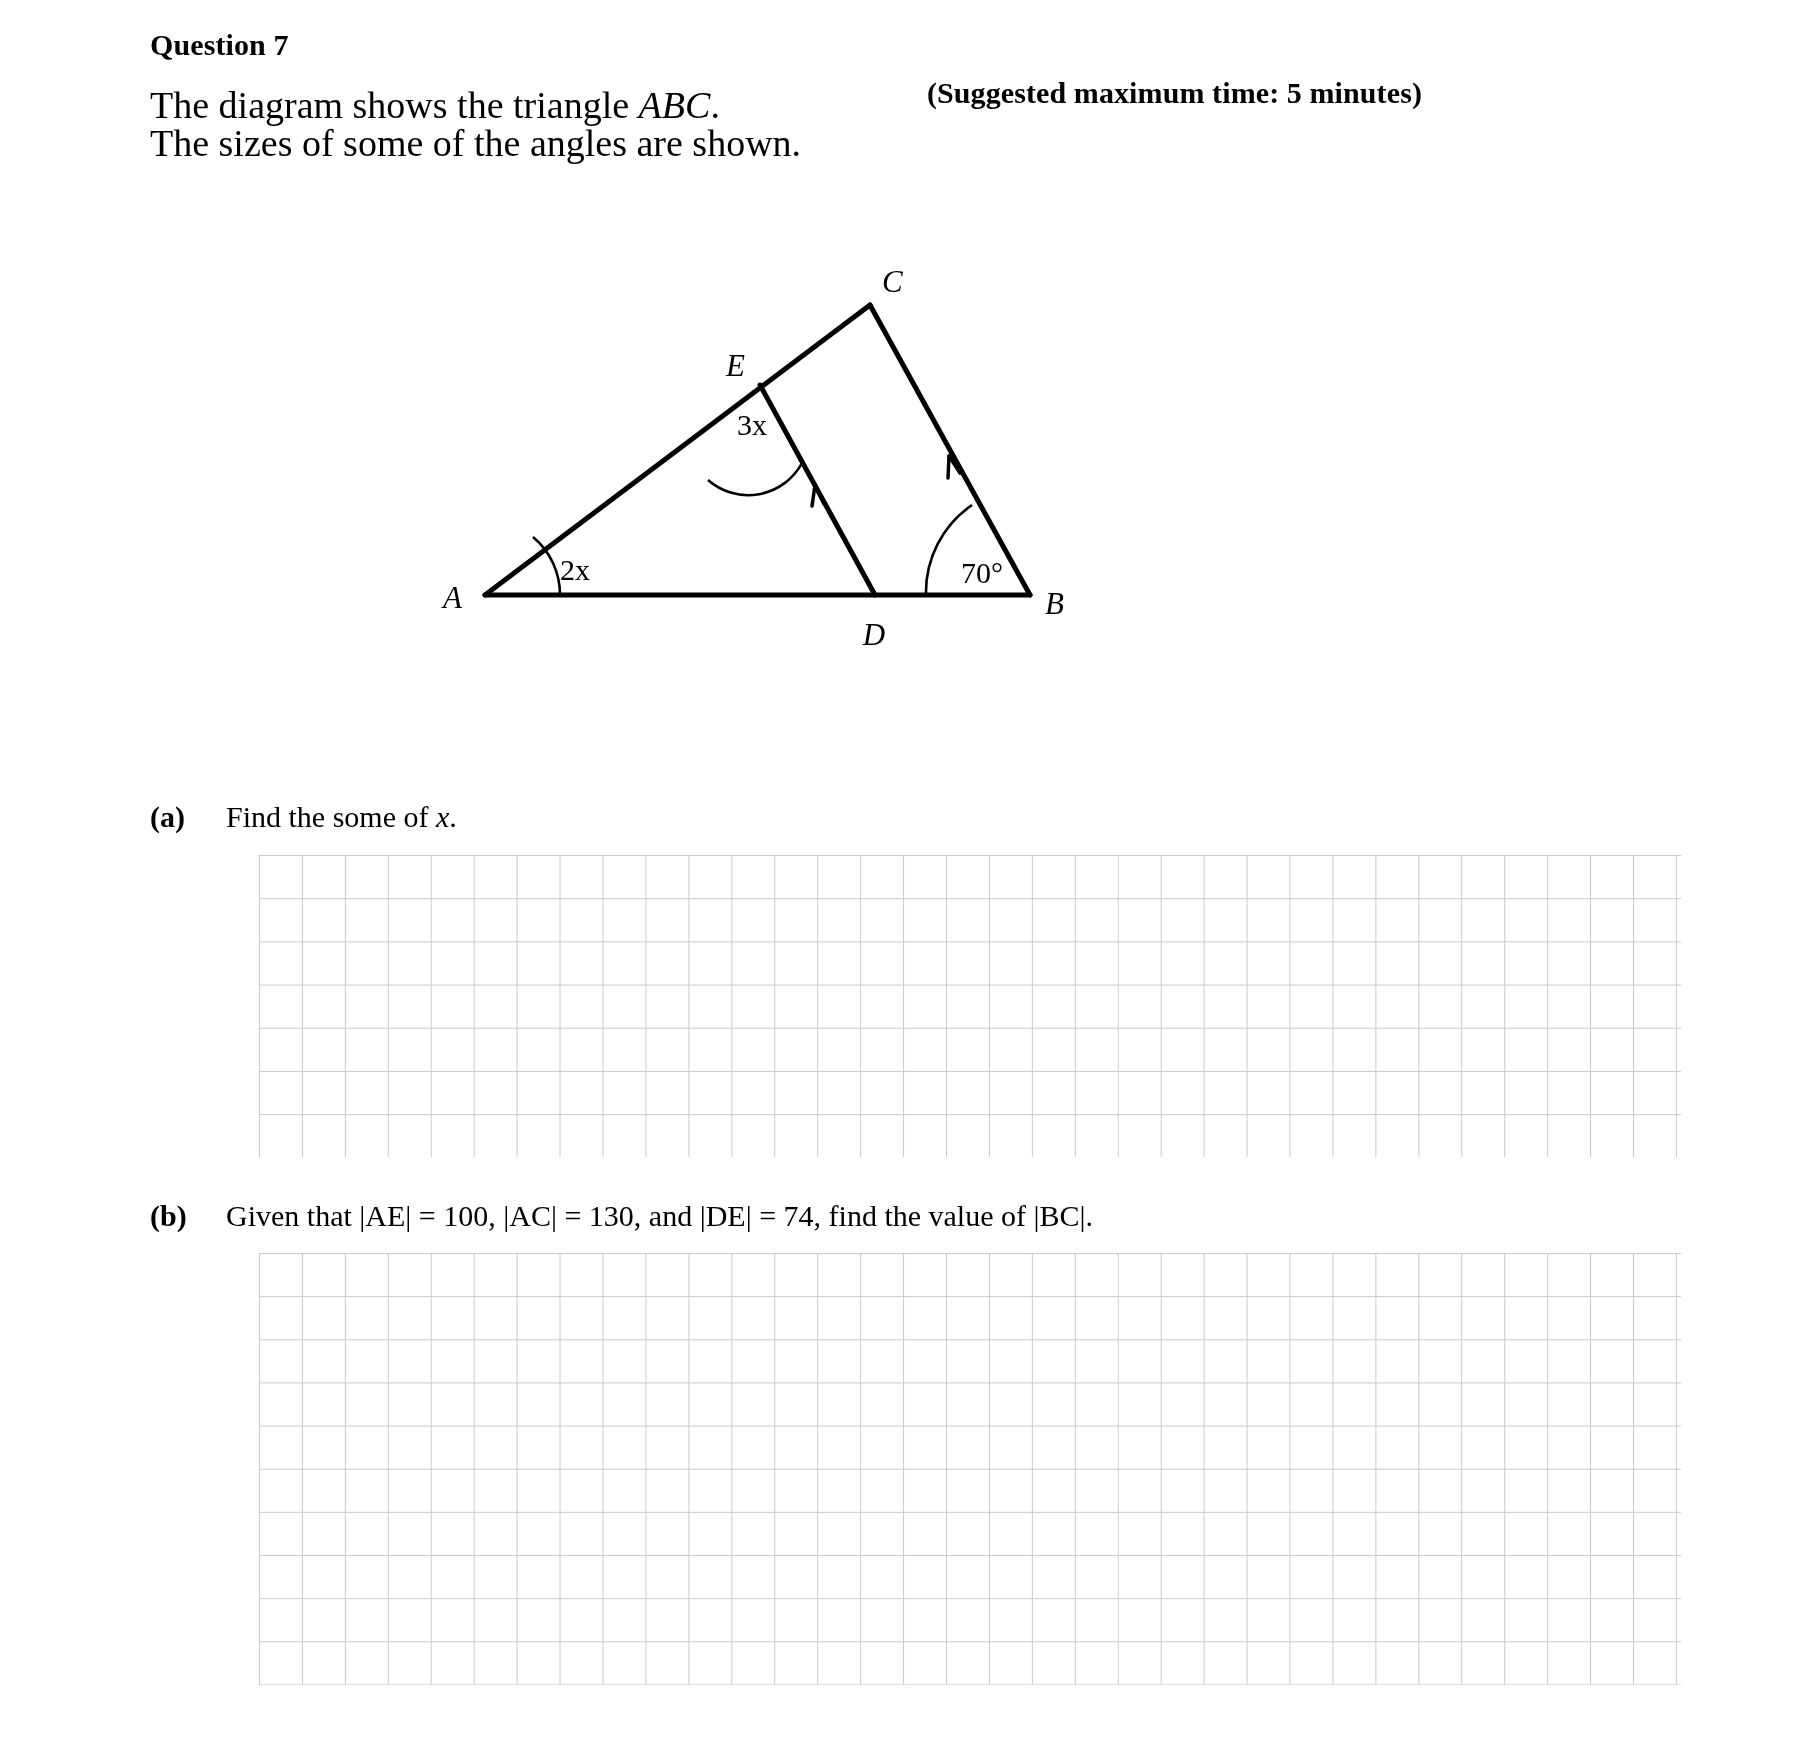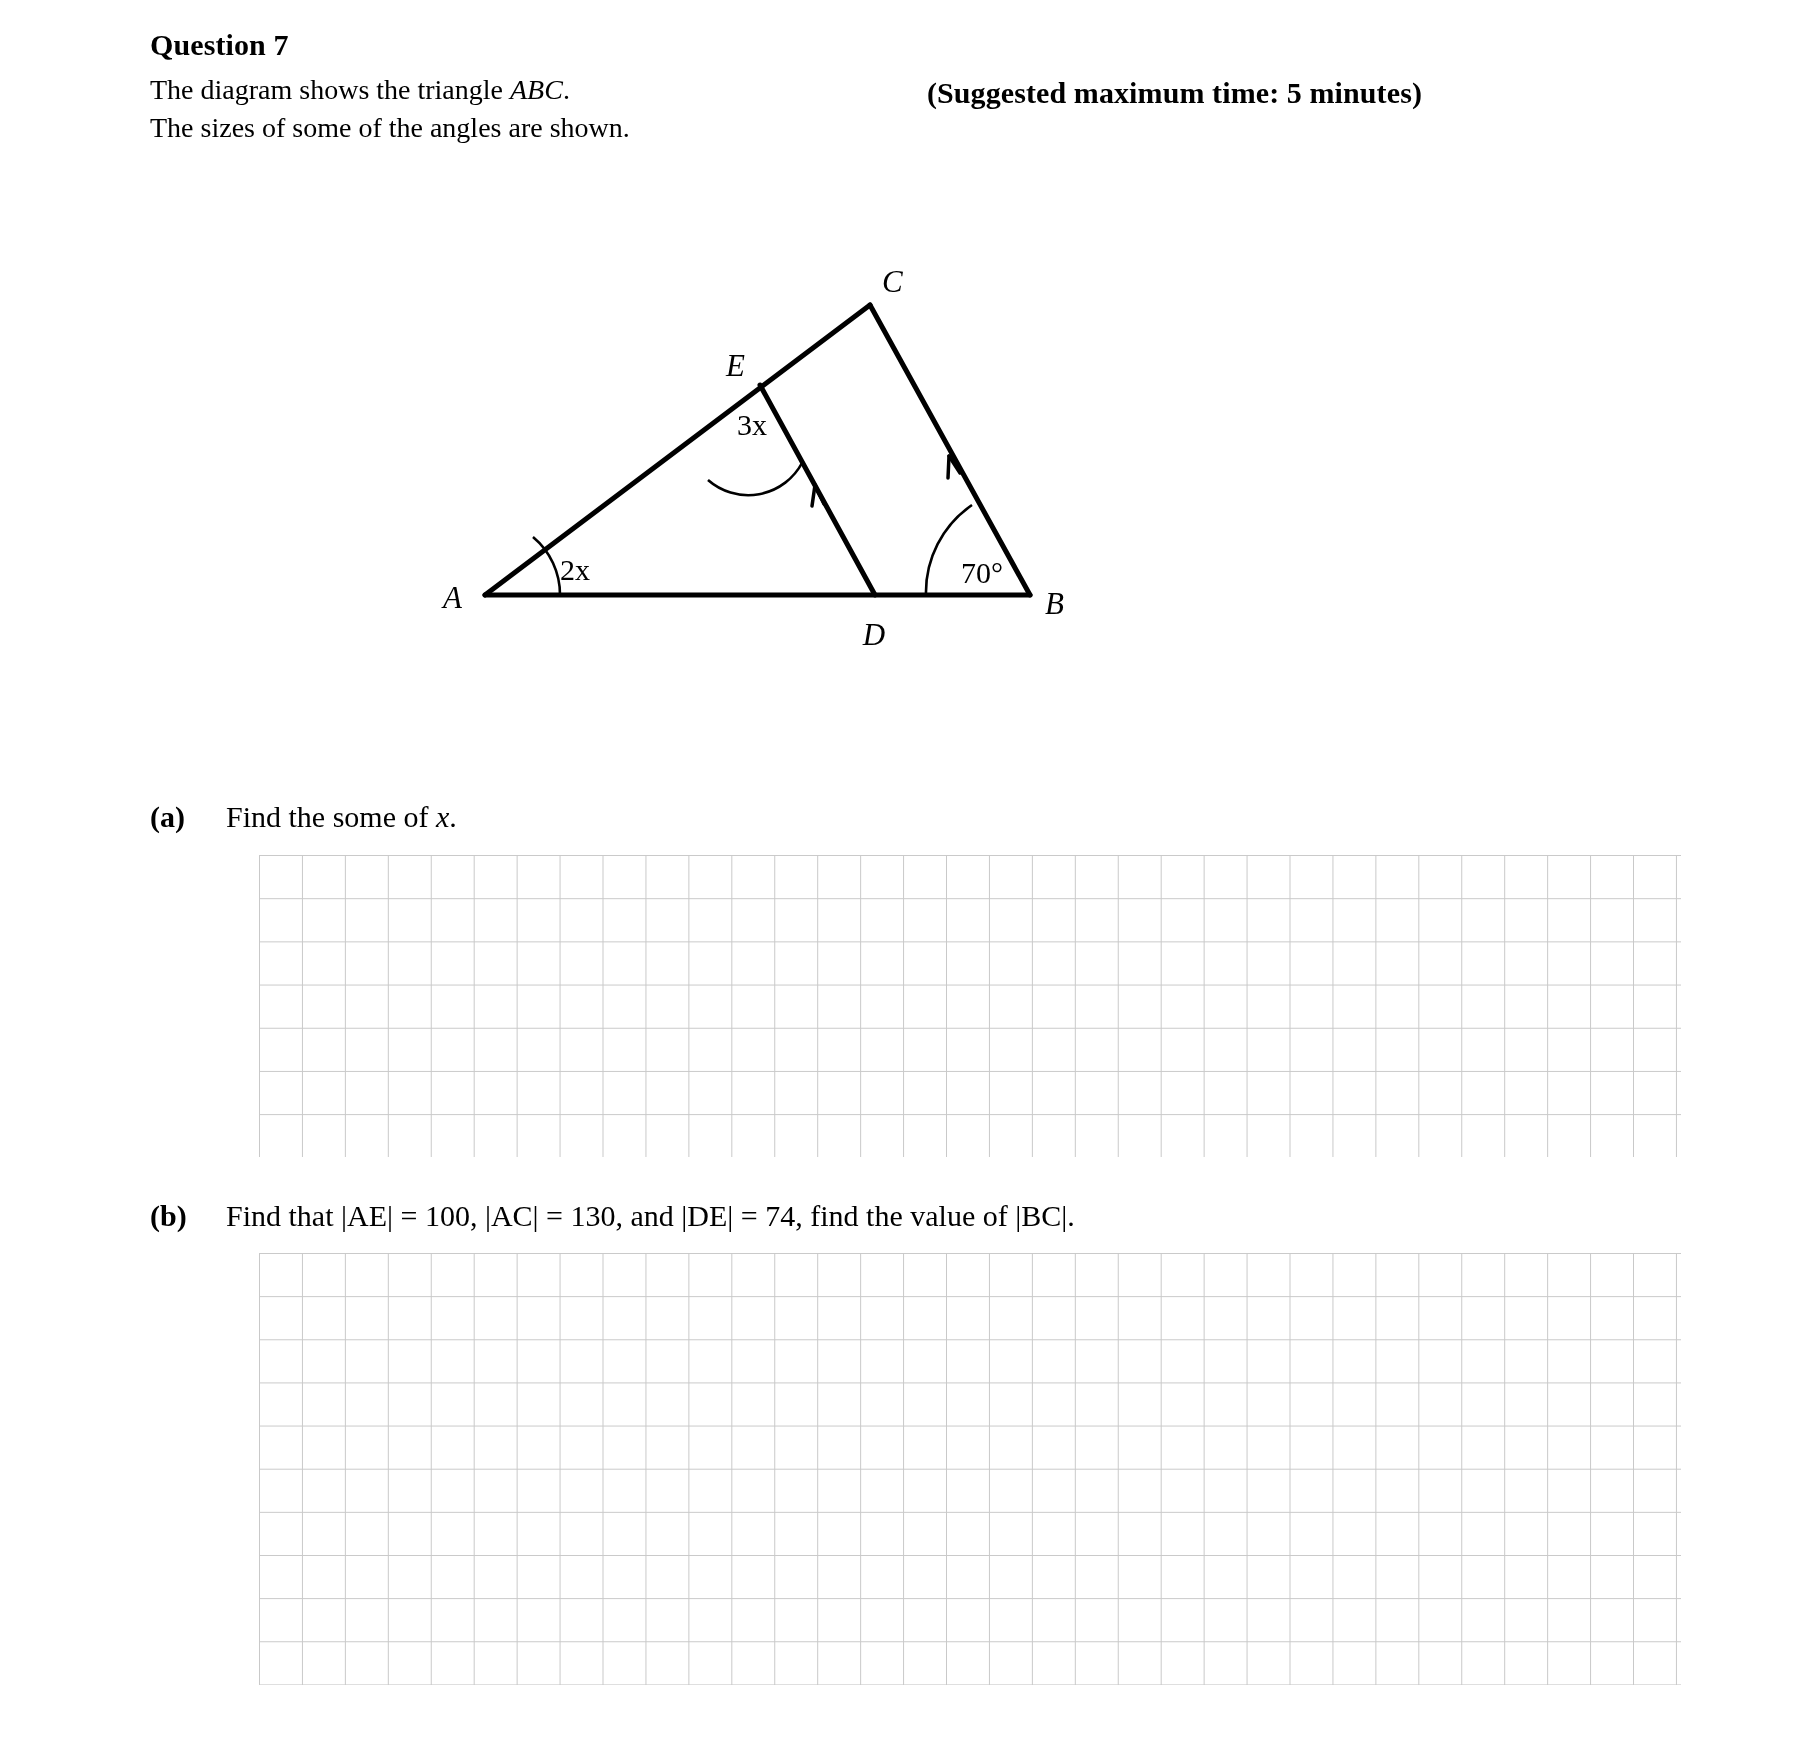--- a/index.html
+++ b/index.html
@@ -42,22 +42,22 @@
     font-size: 30px;
     font-weight: bold;
     letter-spacing: 0.1px;
     margin-top: 48px;
   }
 
   
   .intro {
     position: absolute;
     left: 150px;
-    top: 71px;
-    font-size: 28px;
+    top: 86px;
+    font-size: 38px;
     line-height: 38px;
     font-family: Liberation Serif, serif;
   }
   .intro div { white-space: pre; }
   .mi { font-style: italic; }
 
   
   .diagram {
     position: absolute;
     left: 400px;
@@ -157,17 +157,17 @@
       <text x="175" y="330" font-family="'Liberation Serif','DejaVu Serif',serif" font-size="30" text-anchor="middle" fill="#000000">2x</text>
       <text x="352" y="185" font-family="'Liberation Serif','DejaVu Serif',serif" font-size="30" text-anchor="middle" fill="#000000">3x</text>
       <text x="582" y="333" font-family="'Liberation Serif','DejaVu Serif',serif" font-size="30" text-anchor="middle" fill="#000000">70°</text>
     </svg>
   </div>
 
   <div class="part part-a"><span class="tag">(a)</span><span>Find the some of </span><span class="mi">x</span><span>.</span></div>
 
   <div class="grid grid-a"></div>
 
-  <div class="part part-b"><span class="tag">(b)</span><span>Find that |AE| = 100, |AC| = 130, and |DE| = 74, find the value of |BC|.</span></div>
+  <div class="part part-b"><span class="tag">(b)</span><span>Given that |AE| = 100, |AC| = 130, and |DE| = 74, find the value of |BC|.</span></div>
 
   <div class="grid grid-b"></div>
 
 </div>
 
 </body></html>

